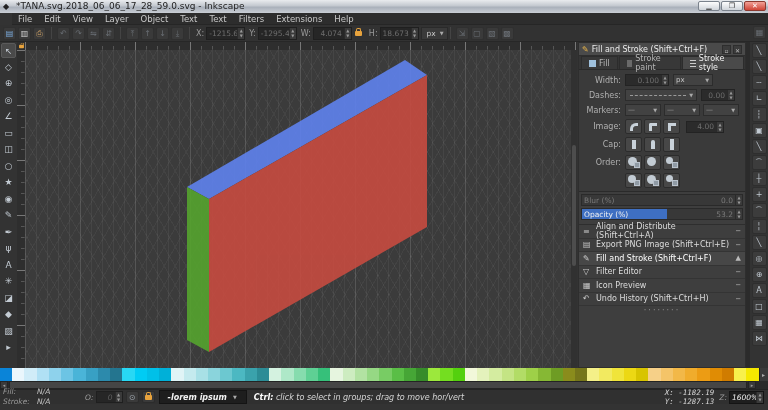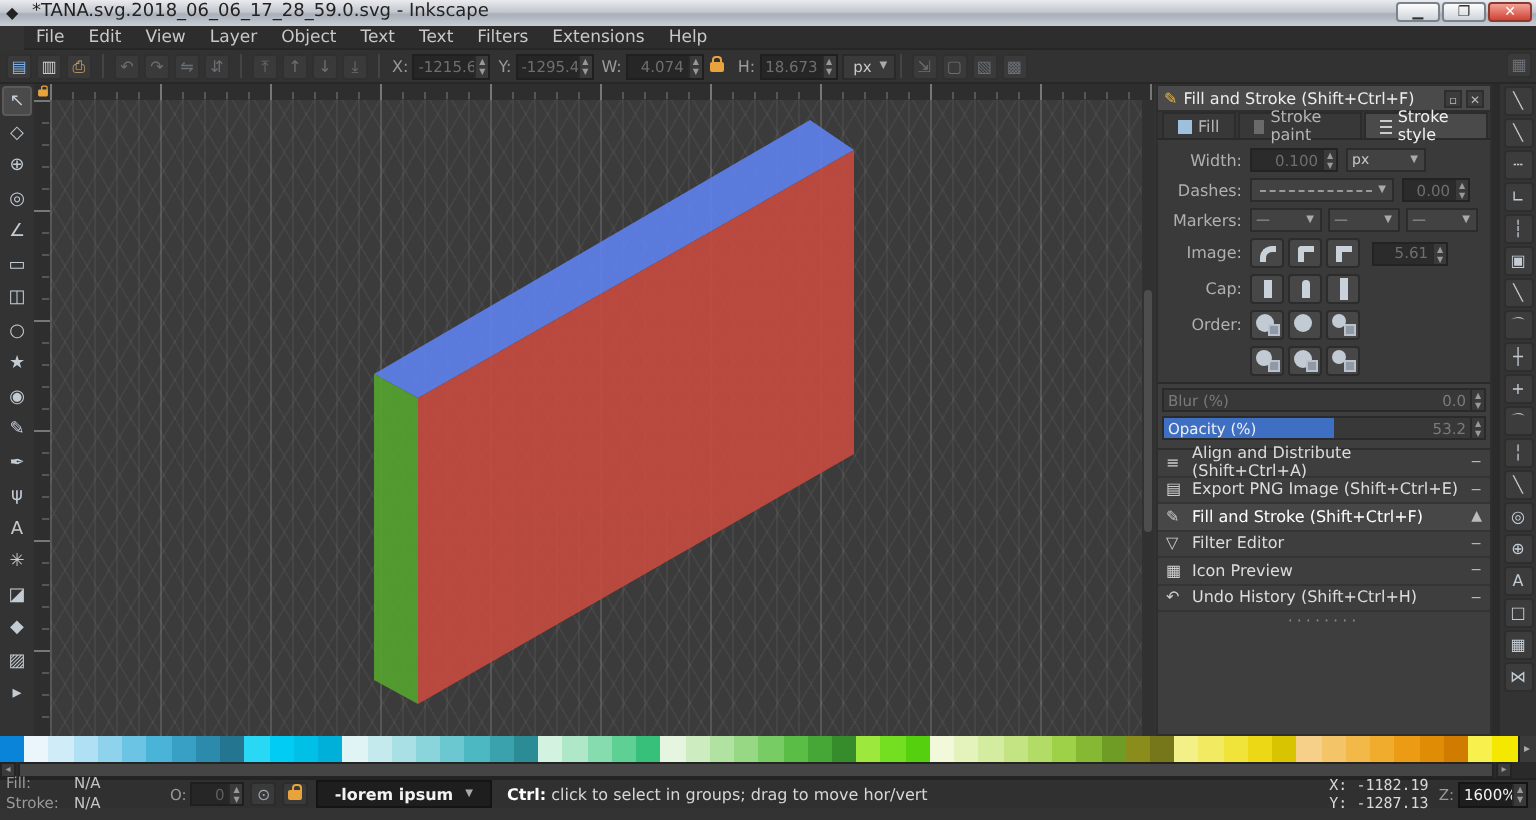--- a/index.html
+++ b/index.html
@@ -137,21 +137,21 @@
     font-size:6px; line-height:13px; text-align:center; color:#aaa; flex:none; }
 
   
   .hscroll { position:absolute; left:0; top:381px; width:768px; height:8px; background:#2a2a2a; display:flex; }
   .hs-arrow { width:8px; height:8px; background:#3a3a3a; border:1px solid #242424; font-size:5px; line-height:7px; text-align:center; color:#999; flex:none; }
   .hs-thumb { flex:1; background:#454545; border:1px solid #242424; margin:0 1px; border-radius:1px; }
   .hs-corner { width:12px; flex:none; background:#2a2a2a; }
 
   
   .statusbar { position:absolute; left:0; top:389px; width:768px; height:15px; background:#303030;
-    border-top:1px solid #232323; display:flex; align-items:center; }
+    border-top:1px solid #232323; display:flex; align-items:center;font-style:italic; }
   .fs-block { display:grid; grid-template-columns:30px 40px; column-gap:4px; font-size:7.5px; line-height:10px; padding-left:3px; }
   .fs-block .k { color:#9a9a9a; } .fs-block .v { color:#c6c6c6; }
   .o-label { font-size:7.5px; color:#9a9a9a; margin:0 2px 0 8px; }
   .o-field { display:flex; align-items:center; background:#262626; border:1px solid #1f1f1f; height:12px; }
   .o-field .val { width:18px; font-size:7.5px; color:#5e5e5e; text-align:right; padding:0 2px; }
   .sb-icon { width:13px; height:12px; margin-left:3px; background:#3a3a3a; border:1px solid #2c2c2c; border-radius:2px;
     font-size:8px; line-height:11px; text-align:center; color:#9aa2aa; display:flex; align-items:center; justify-content:center; }
   .layer-dd { display:flex; align-items:center; background:#1e1e1e; border:1px solid #141414; height:14px; margin-left:4px; padding:0 8px; }
   .layer-dd .ln { font-size:8px; font-weight:bold; color:#f2f2f2; margin-right:5px; }
   .sb-msg { font-size:8px; color:#d6d6d6; margin-left:7px; flex:1; }
@@ -393,21 +393,21 @@
         <span class="sbtn">
             <span class="jr round"></span>
           </span>
         <span class="sbtn">
             <span class="jr bevel"></span>
           </span>
         <span class="sbtn">
             <span class="jr"></span>
           </span>
         <span class="fld" style="width:38px;margin-left:4px">
-          <span class="val" style="flex:1">5.61</span>
+          <span class="val" style="flex:1">4.00</span>
           <span class="spin">
               <span>▲</span>
               <span>▼</span>
             </span>
         </span>
       </div>
       <div class="row">
         <span class="lbl">Cap:</span>
         <span class="sbtn">
             <span class="cap-bar"></span>

